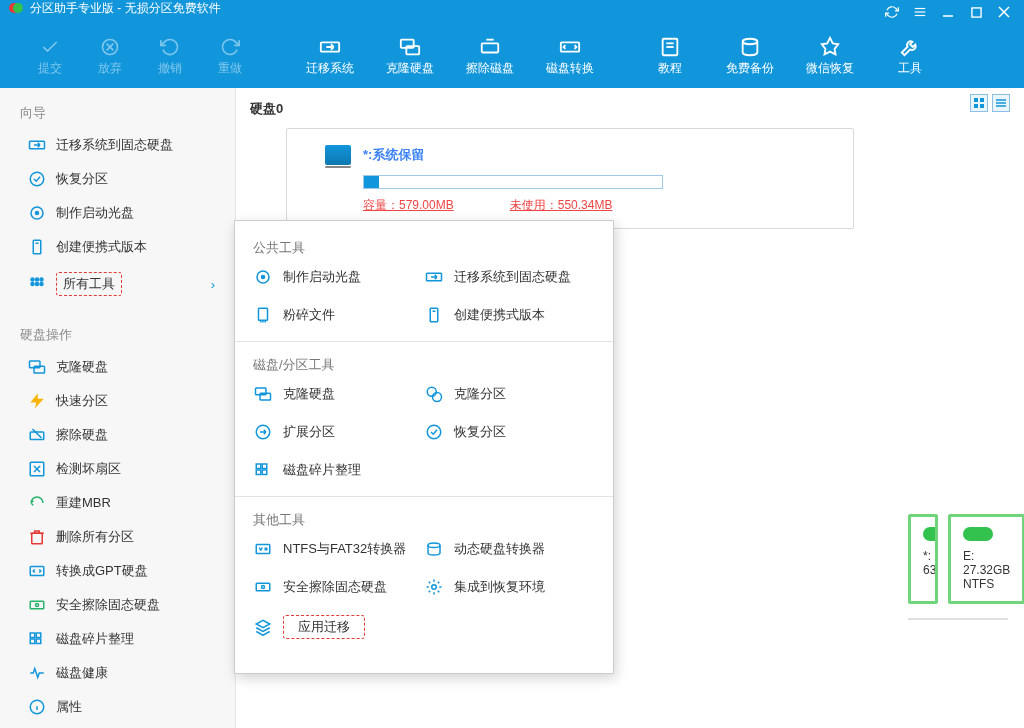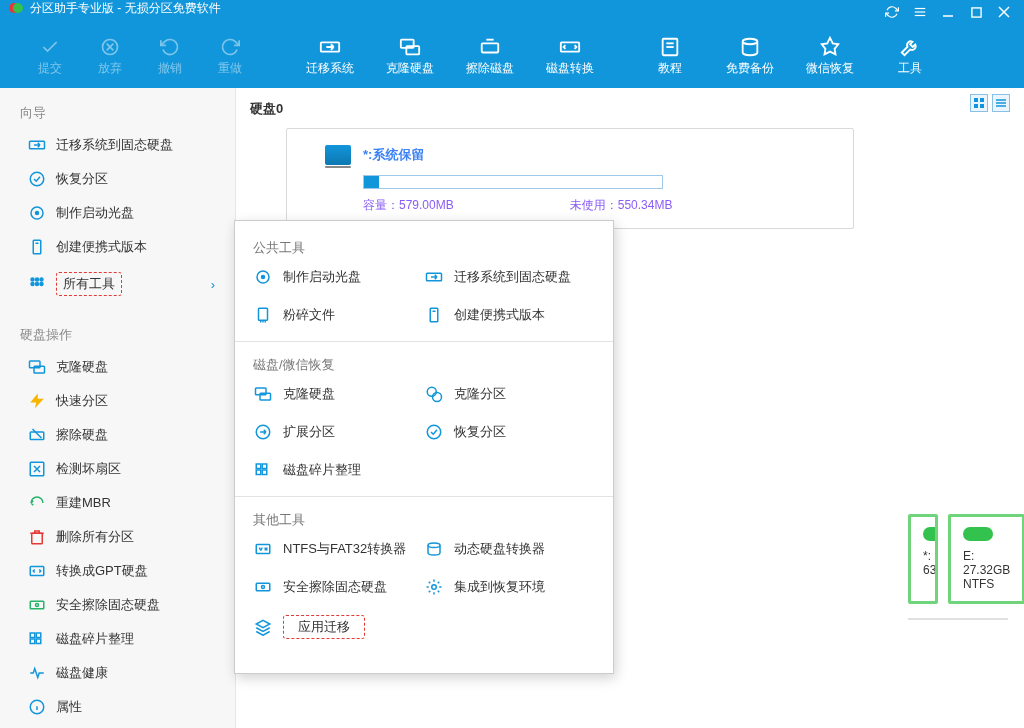--- a/index.html
+++ b/index.html
@@ -30,21 +30,21 @@
 .main .view-toggle { position: absolute; top: 6px; right: 14px; display: flex; gap: 4px; }
 .main .view-toggle .vt { width: 18px; height: 18px; border: 1px solid #8ac0e6; background: #eaf5fd; display: inline-flex; align-items: center; justify-content: center; cursor: pointer; }
 
 .part-card { margin: 0 50px 0 40px; border: 1px solid #d9d9d9; border-radius: 2px; padding: 16px 28px 14px 38px; width: 568px; }
 .part-card .row1 { display: flex; align-items: center; margin-bottom: 10px; }
 .part-card .drive-icon { width: 26px; height: 20px; background: linear-gradient(#1296db,#0d78b0); border-radius: 2px; margin-right: 12px; position: relative; }
 .part-card .drive-icon::after{content:"";position:absolute;bottom:-3px;left:0;right:0;height:2px;background:#888;border-radius:1px;}
 .part-card .pname { font-size: 13px; font-weight: bold; color: #3b82f6; }
 .part-card .bar-wrap { margin-left: 38px; height: 14px; border: 1px solid #a0c8e8; background: #fff; position: relative; width: 300px; }
 .part-card .bar-used { height: 100%; background: #1296db; width: 5%; }
-.part-card .stats { display: flex; margin-top: 8px; margin-left: 38px; font-size: 12px; color: #8b5cf6; gap: 116px; }
+.part-card .stats { display: flex; margin-top: 8px; margin-left: 38px; font-size: 12px; color: #ef4444; gap: 56px; text-decoration: underline; }
 
 .popup { position: absolute; top: 220px; left: 234px; width: 380px; background: #fff; border: 1px solid #ccc; box-shadow: 2px 4px 12px rgba(0,0,0,0.18); padding: 12px 0 18px; z-index: 50; }
 .popup .group-title { color: #777; font-size: 13px; padding: 6px 18px 10px; }
 .popup .grid { display: grid; grid-template-columns: 1fr 1fr; row-gap: 18px; padding: 0 18px 16px; }
 .popup .gitem { display: flex; align-items: center; font-size: 13px; color: #333; cursor: pointer; }
 .popup .gitem .icon { width: 20px; height: 20px; margin-right: 10px; display: inline-flex; align-items: center; justify-content: center; }
 .popup .gitem.highlighted .label { border: 1.5px dashed #e53935; padding: 2px 14px; border-radius: 3px; }
 .popup .divider { border-top: 1px solid #e3e3e3; margin: 0 0 8px; }
 
 .part-tiles { position: absolute; top: 426px; left: 672px; right: 16px; display: flex; gap: 10px; }
@@ -467,21 +467,21 @@
         <span class="icon">
           <svg width="18" height="18" viewBox="0 0 24 24" fill="none" stroke="#1296db" stroke-width="2">
             <rect x="7" y="3" width="10" height="18" rx="1"></rect>
             <line x1="10" y1="7" x2="14" y2="7"></line>
           </svg>
         </span>
         <span class="label">创建便携式版本</span>
       </div>
     </div>
   <div class="divider"></div>
-  <div class="group-title">磁盘/微信恢复</div>
+  <div class="group-title">磁盘/分区工具</div>
   <div class="grid" id="popup-g2">
       <div class="gitem">
         <span class="icon">
           <svg width="18" height="18" viewBox="0 0 24 24" fill="none" stroke="#1296db" stroke-width="2">
             <rect x="2" y="4" width="14" height="9" rx="1"></rect>
             <rect x="8" y="11" width="14" height="9" rx="1"></rect>
           </svg>
         </span>
         <span class="label">克隆硬盘</span>
       </div>

